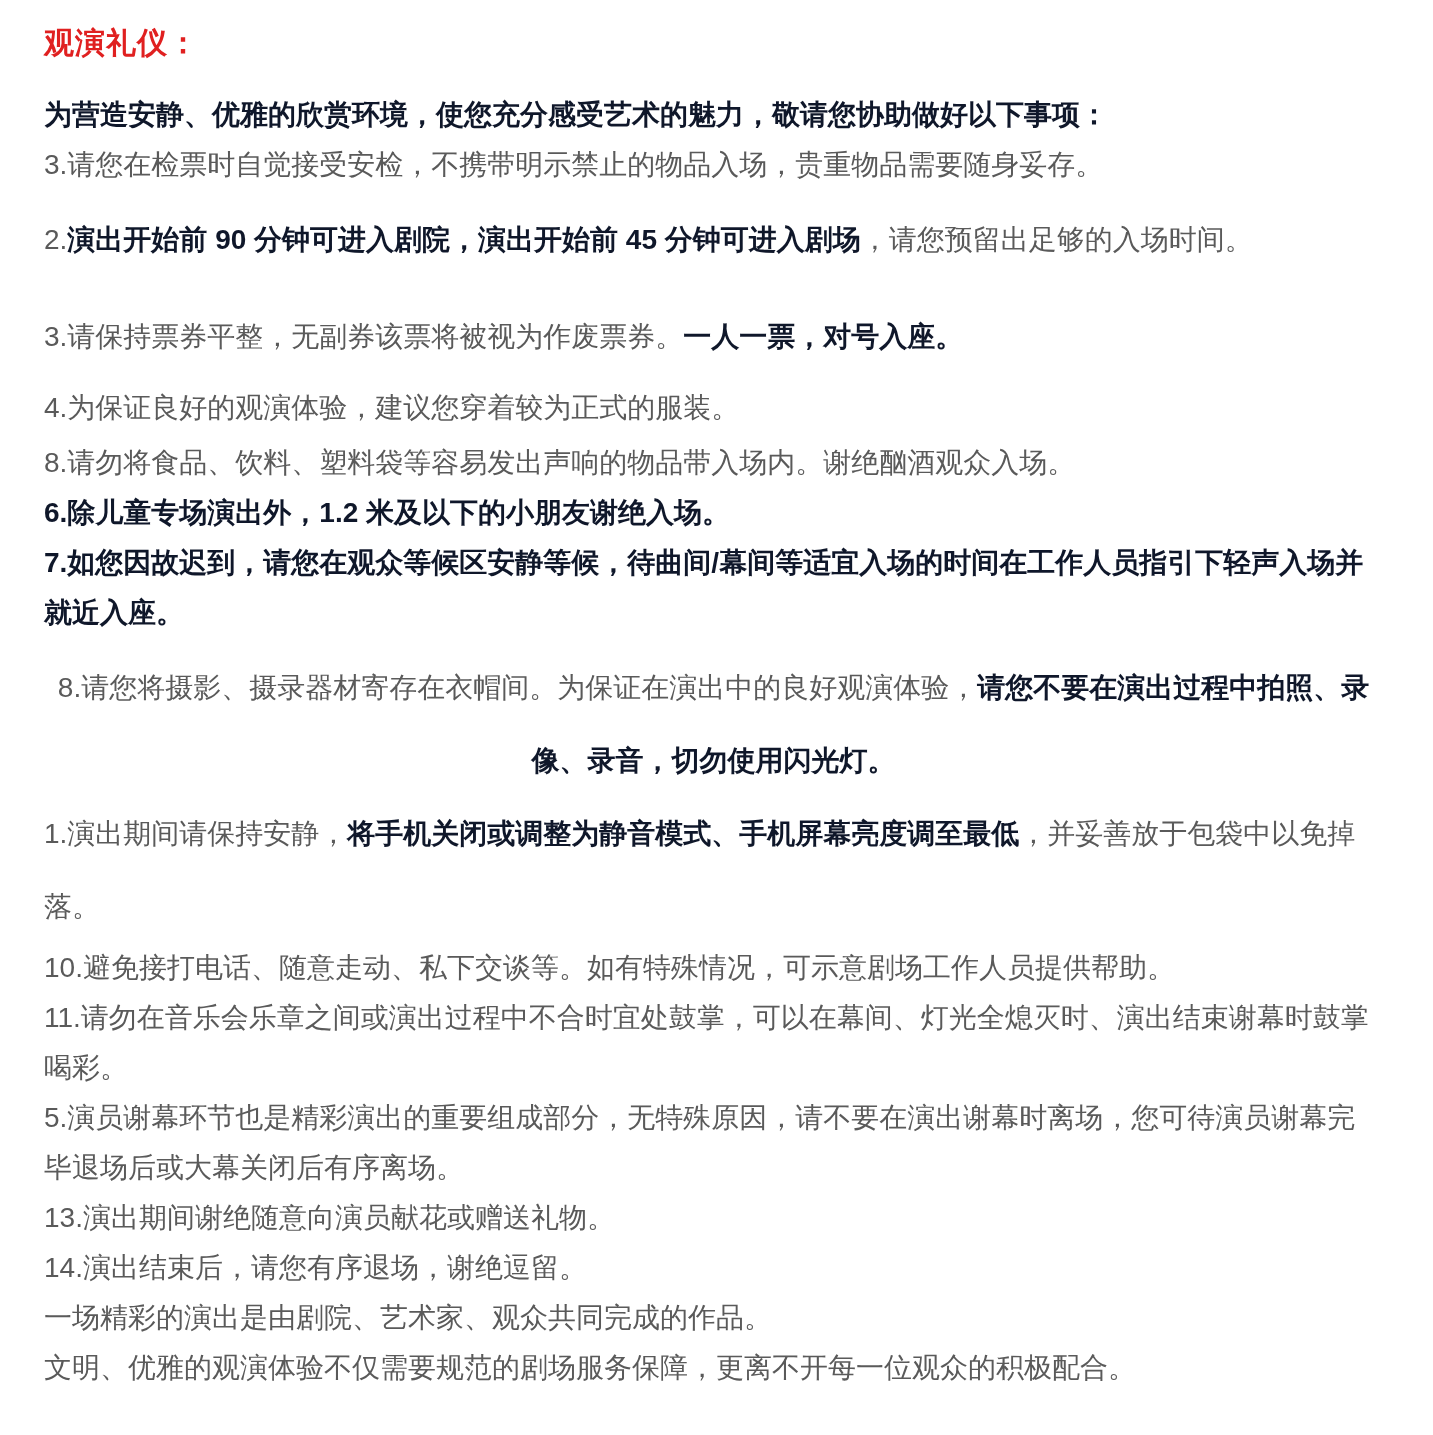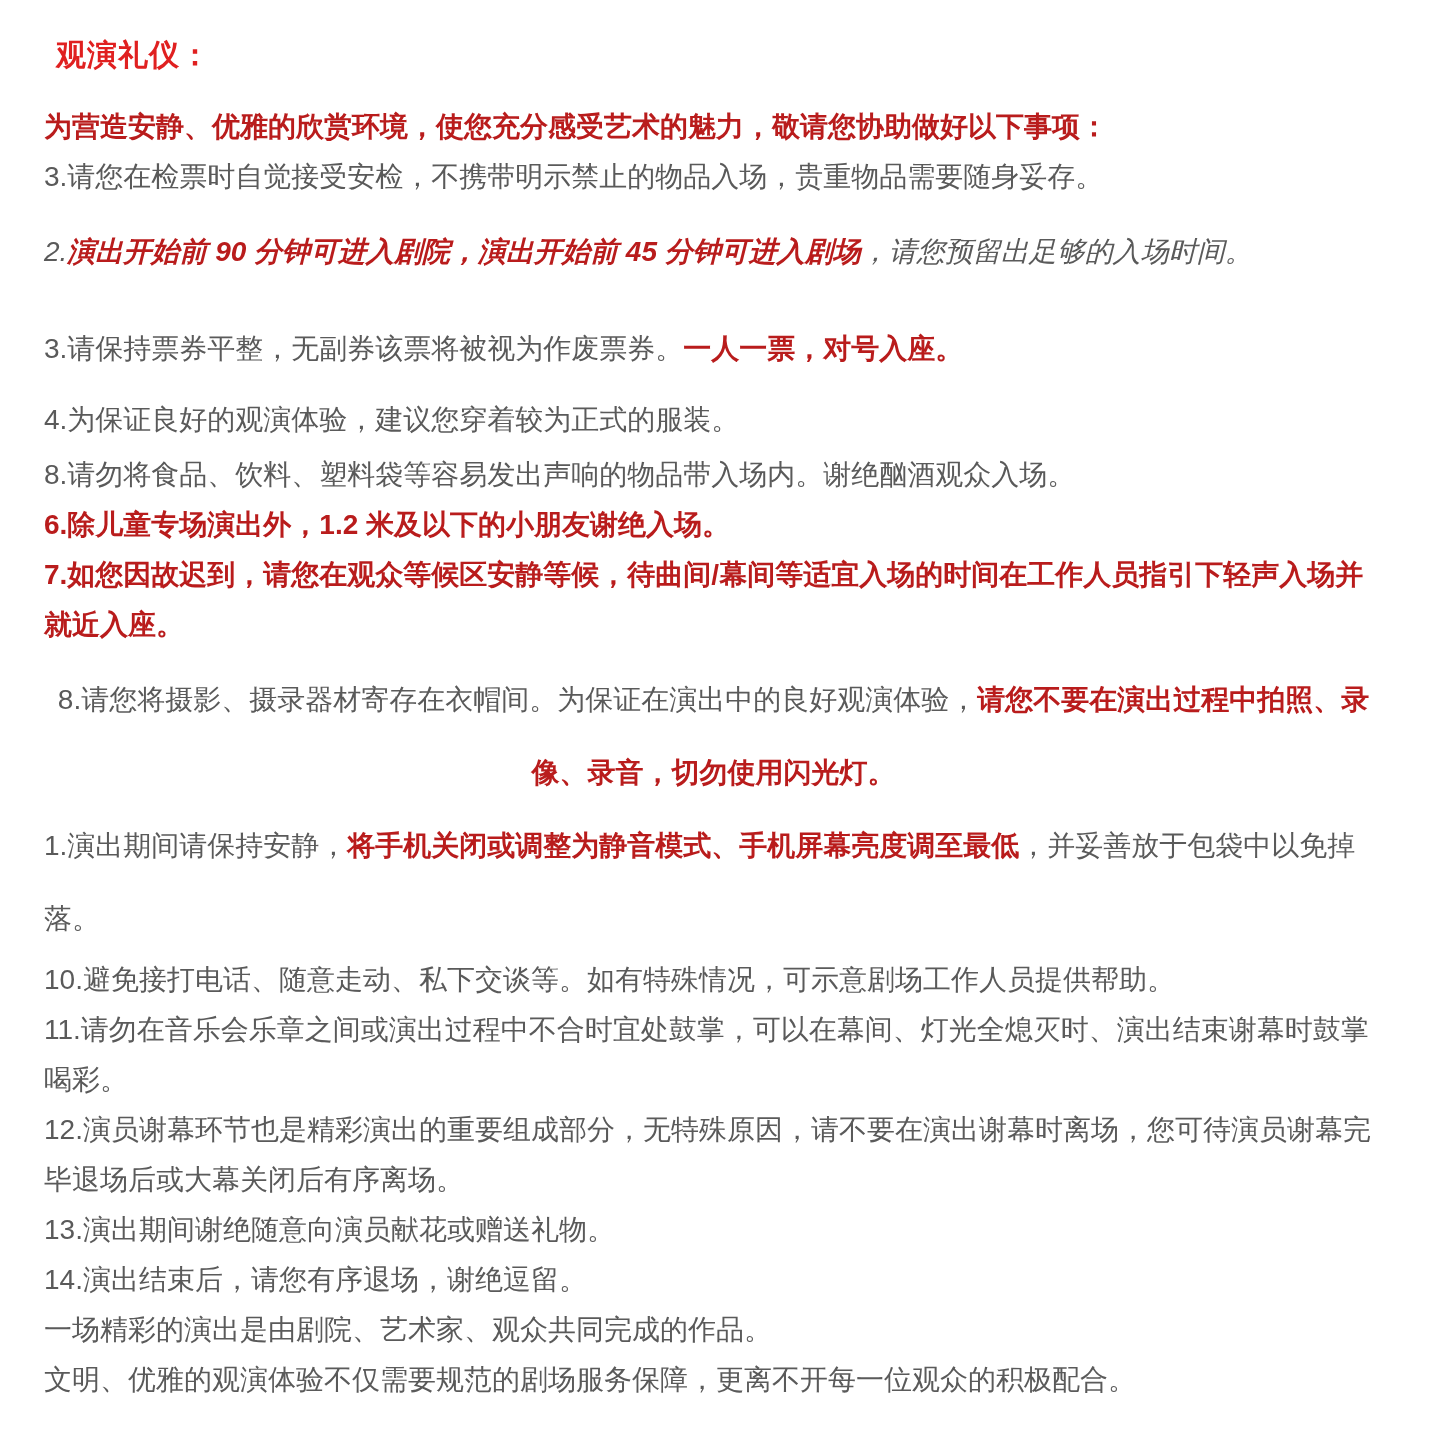--- a/index.html
+++ b/index.html
@@ -13,43 +13,43 @@
     box-sizing: border-box;
     font-family: "Liberation Sans", "DejaVu Sans", sans-serif;
     -webkit-font-smoothing: antialiased;
   }
   .doc {
     box-sizing: border-box;
     width: 1433px;
     padding: 23px 50px 40px 44px;
   }
   .doc-heading {
-    margin: 12px;
+    margin: 0;
     font-size: 30px;
     line-height: 40px;
     font-weight: 700;
     letter-spacing: 1px;
   }
   .doc p {
     margin: 0;
     font-size: 28px;
     line-height: 50px;
     font-weight: 400;
     color: #5a5a5a;
     text-align: left;
     word-break: break-all;
   }
   .doc p .bold {
     font-weight: 700;
-    color: #b91c1c;
+    color: #0f172a;
   }
   
   #para-intro   { margin-top: 27px; }
   #para-item-1  { margin-top: 0; }
-  #para-item-2  { margin-top: 25px; font-style: italic; }
+  #para-item-2  { margin-top: 25px; }
   #para-item-3  { margin-top: 47px; }
   #para-item-4  { margin-top: 21px; }
   #para-item-5  { margin-top: 5px; }
   #para-item-8  { margin-top: 13px; line-height: 73px; text-align: center; }
   #para-item-9  { line-height: 73px; }
 </style>
 </head>
 <body style="background: rgb(255, 255, 255);">
 
 <div class="doc">
@@ -60,19 +60,19 @@
       <p id="para-item-2"><span class="run">2.</span><span class="run bold">演出开始前 90 分钟可进入剧院，演出开始前 45 分钟可进入剧场</span><span class="run">，请您预留出足够的入场时间。</span></p>
       <p id="para-item-3"><span class="run">3.请保持票券平整，无副券该票将被视为作废票券。</span><span class="run bold">一人一票，对号入座。</span></p>
       <p id="para-item-4"><span class="run">4.为保证良好的观演体验，建议您穿着较为正式的服装。</span></p>
       <p id="para-item-5"><span class="run">8.请勿将食品、饮料、塑料袋等容易发出声响的物品带入场内。谢绝酗酒观众入场。</span></p>
       <p id="para-item-6"><span class="run bold">6.除儿童专场演出外，1.2 米及以下的小朋友谢绝入场。</span></p>
       <p id="para-item-7"><span class="run bold">7.如您因故迟到，请您在观众等候区安静等候，待曲间/幕间等适宜入场的时间在工作人员指引下轻声入场并就近入座。</span></p>
       <p id="para-item-8"><span class="run">8.请您将摄影、摄录器材寄存在衣帽间。为保证在演出中的良好观演体验，</span><span class="run bold">请您不要在演出过程中拍照、录像、录音，切勿使用闪光灯。</span></p>
       <p id="para-item-9"><span class="run">1.演出期间请保持安静，</span><span class="run bold">将手机关闭或调整为静音模式、手机屏幕亮度调至最低</span><span class="run">，并妥善放于包袋中以免掉落。</span></p>
       <p id="para-item-10"><span class="run">10.避免接打电话、随意走动、私下交谈等。如有特殊情况，可示意剧场工作人员提供帮助。</span></p>
       <p id="para-item-11"><span class="run">11.请勿在音乐会乐章之间或演出过程中不合时宜处鼓掌，可以在幕间、灯光全熄灭时、演出结束谢幕时鼓掌喝彩。</span></p>
-      <p id="para-item-12"><span class="run">12.演员谢幕环节也是精彩演出的重要组成部分，无特殊原因，请不要在演出谢幕时离场，您可待演员谢幕完毕退场后或大幕关闭后有序离场。</span></p>
+      <p id="para-item-12"><span class="run">5.演员谢幕环节也是精彩演出的重要组成部分，无特殊原因，请不要在演出谢幕时离场，您可待演员谢幕完毕退场后或大幕关闭后有序离场。</span></p>
       <p id="para-item-13"><span class="run">13.演出期间谢绝随意向演员献花或赠送礼物。</span></p>
       <p id="para-item-14"><span class="run">14.演出结束后，请您有序退场，谢绝逗留。</span></p>
       <p id="para-closing-1"><span class="run">一场精彩的演出是由剧院、艺术家、观众共同完成的作品。</span></p>
       <p id="para-closing-2"><span class="run">文明、优雅的观演体验不仅需要规范的剧场服务保障，更离不开每一位观众的积极配合。</span></p>
     </div>
 </div>
 
 </body></html>

